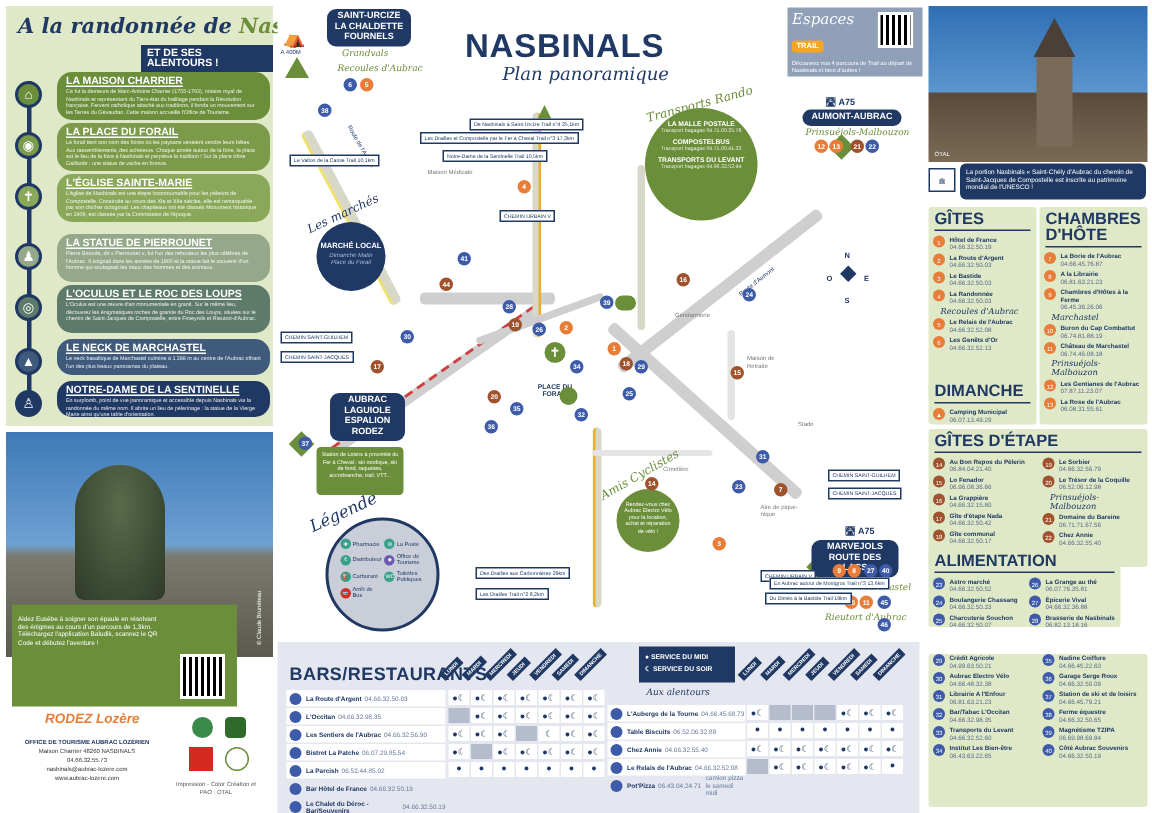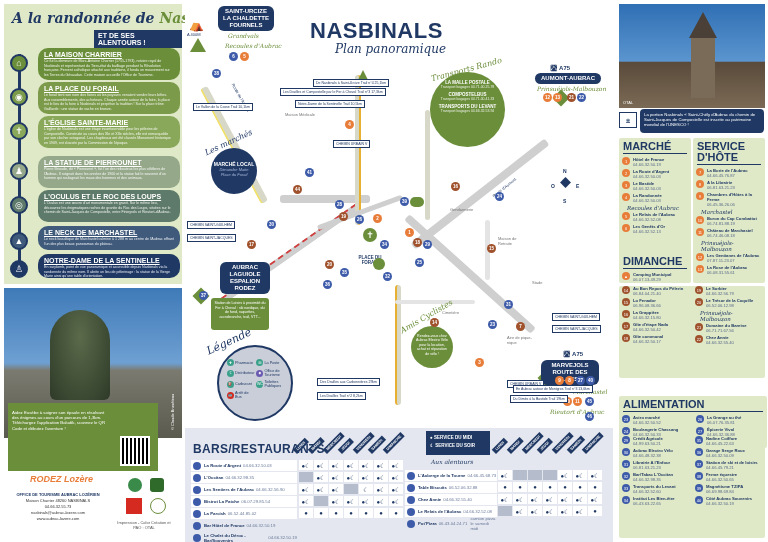--- a/index.html
+++ b/index.html
@@ -143,20 +143,26 @@
 
   <div class="abs" style="left:5px;top:38px;width:0;height:0;border-left:8px solid transparent;border-right:8px solid transparent;border-bottom:14px solid #6b8e3a"></div>
   <div class="abs" style="left:172px;top:70px;width:0;height:0;border-left:6px solid transparent;border-right:6px solid transparent;border-bottom:12px solid #6b8e3a"></div>
   <div class="abs" style="left:370px;top:92px;width:12px;height:12px;background:#6b8e3a;transform:rotate(45deg)"></div>
   <div class="abs" style="left:10px;top:290px;width:12px;height:12px;background:#6b8e3a;transform:rotate(45deg)"></div>
   <div class="abs" style="left:355px;top:372px;width:12px;height:12px;background:#6b8e3a;transform:rotate(45deg)"></div>
 
   <div class="abs" style="left:125px;top:18px;font-size:22px;font-weight:900;color:#1f3864;letter-spacing:.5px">NASBINALS</div>
   <div class="abs" style="left:150px;top:42px;font-family:'DejaVu Serif',serif;font-style:italic;font-size:12px;color:#1f3864">Plan panoramique</div>
 
+  <div class="abs" style="left:340px;top:5px;width:90px;height:46px;background:#8fa0b8;color:#fff;padding:3px">
+    <div style="font-family:'DejaVu Serif',serif;font-style:italic;font-size:10px">Espaces</div>
+    <div style="display:inline-block;background:#f5a623;font-size:5px;font-weight:bold;padding:1px 3px;border-radius:2px">TRAIL</div>
+    <div style="font-size:3.8px;line-height:4.6px;margin-top:3px">Découvrez nos 4 parcours de Trail au départ de Nasbinals et bien d'autres !</div>
+    <div class="qr abs" style="left:60px;top:3px;width:24px;height:24px"></div>
+  </div>
 
   <div class="tag-navy" style="left:33px;top:6px;width:56px">SAINT-URCIZE LA CHALDETTE FOURNELS</div>
   <div class="script" style="left:43px;top:32px">Grandvals</div>
   <div class="script" style="left:40px;top:42px">Recoules d'Aubrac</div>
   <div class="num b" style="left:44px;top:52px">6</div>
   <div class="num o" style="left:55px;top:52px">5</div>
   <div class="abs" style="left:4px;top:18px;color:#e87d3a;font-size:12px">⛺</div>
   <div class="abs" style="left:2px;top:32px;font-size:4px;color:#1f3864">A 400M</div>
 
   <div class="abs" style="left:365px;top:64px;font-size:6px;font-weight:bold;color:#1f3864">🛣 <span>A75</span></div>
@@ -510,21 +516,21 @@
 
 <div id="church" class="abs">
   <div style="position:absolute;left:70px;top:8px;width:0;height:0;border-left:14px solid transparent;border-right:14px solid transparent;border-bottom:26px solid #4a4038"></div>
   <div style="position:absolute;left:72px;top:34px;width:24px;height:60px;background:#7a6a58"></div>
   <div style="position:absolute;left:4px;top:96px;font-size:4px;color:#fff">OTAL</div>
 </div>
 <div class="abs" style="left:619px;top:112px;width:18px;height:16px;border:1px solid #1f3864;font-size:4px;text-align:center;line-height:16px">🏛</div>
 <div id="unesco" class="abs">La portion Nasbinals « Saint-Chély d'Aubrac du chemin de Saint-Jacques de Compostelle est inscrite au patrimoine mondial de l'UNESCO !</div>
 
 <div class="sec" style="left:619px;top:138px;width:72px;height:128px">
-  <h3>MARCHÉ</h3>
+  <h3>GÎTES</h3>
   <div id="hotels">
       <div class="item ">
         <span class="n">1</span>
         <div><b>Hôtel de France</b><i>04.66.32.50.19</i></div>
       </div>
       <div class="item ">
         <span class="n">2</span>
         <div><b>La Route d'Argent</b><i>04.66.32.50.03</i></div>
       </div>
       <div class="item ">
@@ -551,21 +557,21 @@
 <div class="sec" style="left:619px;top:253px;width:72px;height:30px">
   <h3>DIMANCHE</h3>
   <div id="camping">
       <div class="item ">
         <span class="n">▲</span>
         <div><b>Camping Municipal</b><i>06.07.13.49.29</i></div>
       </div>
     </div>
 </div>
 <div class="sec" style="left:693px;top:138px;width:72px;height:145px">
-  <h3>SERVICE D'HÔTE</h3>
+  <h3>CHAMBRES D'HÔTE</h3>
   <div id="chambres">
       <div class="item ">
         <span class="n">7</span>
         <div><b>La Borie de l'Aubrac</b><i>04.66.45.76.87</i></div>
       </div>
       <div class="item ">
         <span class="n">8</span>
         <div><b>A la Librairie</b><i>06.81.63.21.23</i></div>
       </div>
       <div class="item ">
@@ -590,20 +596,21 @@
         <span class="n">12</span>
         <div><b>Les Gentianes de l'Aubrac</b><i>07.87.11.23.07</i></div>
       </div>
       <div class="item ">
         <span class="n">13</span>
         <div><b>La Rose de l'Aubrac</b><i>06.08.31.55.61</i></div>
       </div>
     </div>
 </div>
 <div class="sec" style="left:619px;top:286px;width:146px;height:92px">
+  <h3>GÎTES D'ÉTAPE</h3>
   <div style="display:flex">
     <div style="width:50%" id="gites-l">
         <div class="item br">
           <span class="n">14</span>
           <div><b>Au Bon Repos du Pèlerin</b><i>06.84.04.21.40</i></div>
         </div>
         <div class="item br">
           <span class="n">15</span>
           <div><b>Lo Fenador</b><i>06.96.08.36.66</i></div>
         </div>
@@ -638,21 +645,21 @@
             <div><b>Domaine du Bareine</b><i>06.71.71.67.56</i></div>
           </div>
           <div class="item br">
             <span class="n">22</span>
             <div><b>Chez Annie</b><i>04.66.32.55.40</i></div>
           </div>
         </div>
       </div>
   </div>
 </div>
-<div class="sec" style="left:619px;top:396px;width:148px;height:52px">
+<div class="sec" style="left:619px;top:366px;width:128px;height:52px">
   <h3>ALIMENTATION</h3>
   <div style="display:flex">
       <div style="width:50%" id="alim-l">
         <div class="item bl">
           <span class="n">23</span>
           <div><b>Astro marché</b><i>04.66.32.50.52</i></div>
         </div>
         <div class="item bl">
           <span class="n">24</span>
           <div><b>Boulangerie Chassang</b><i>04.66.32.50.33</i></div>

